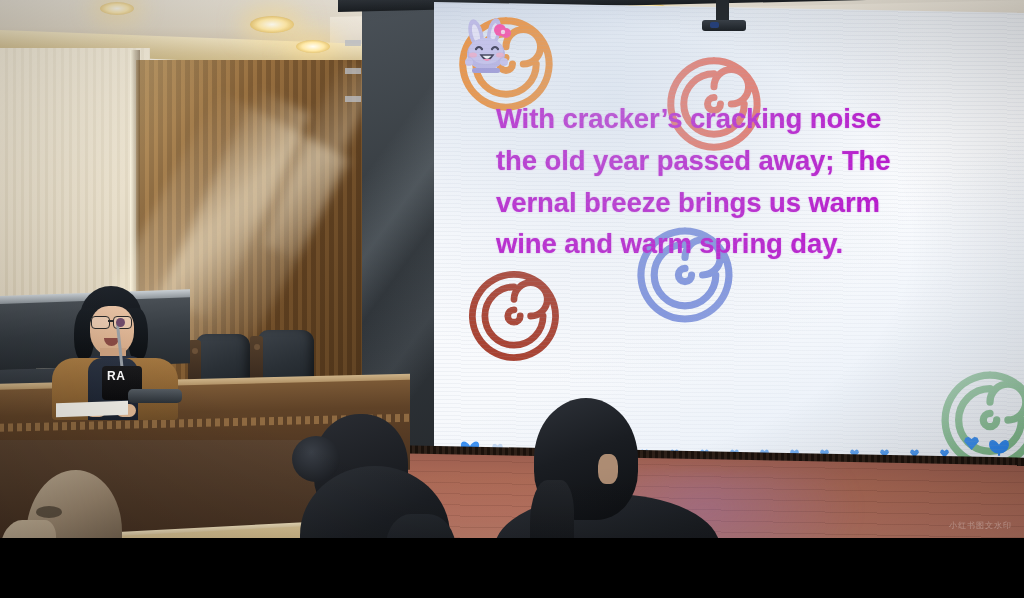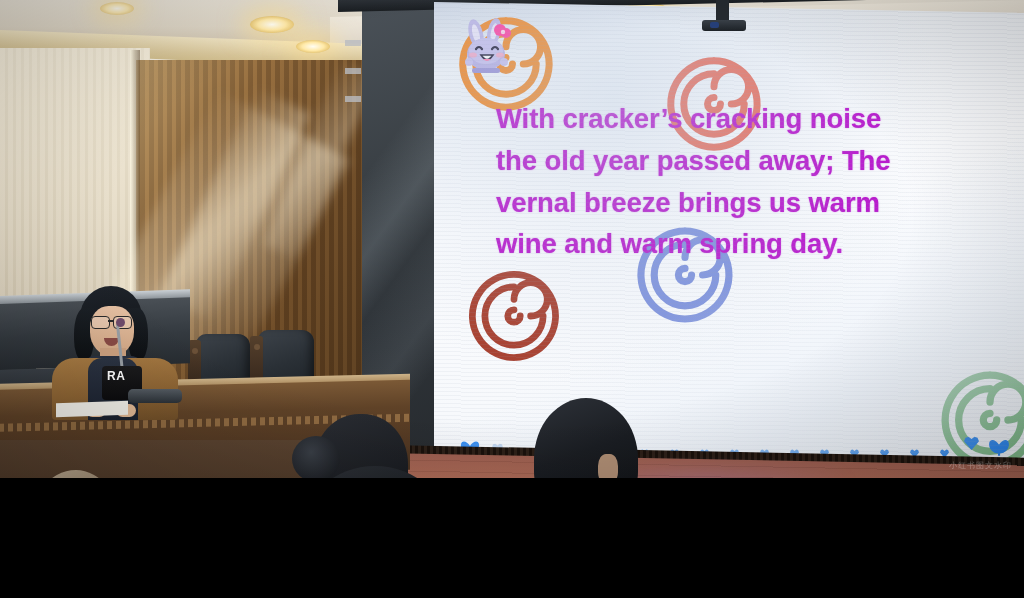--- a/index.html
+++ b/index.html
@@ -1,18 +1,18 @@
 <!DOCTYPE html>
 <html><head>
 <meta charset="utf-8">
 <style>
   html,body{margin:0;padding:0;background:#000;}
   body{font-family:"Liberation Sans",sans-serif;}
 
-  .stage{position:relative;width:1024px;height:478px;overflow:hidden;background:#5b4a3c;}
+  .stage{position:relative;width:1024px;height:538px;overflow:hidden;background:#5b4a3c;}
 
   
   .ceiling{position:absolute;left:0;top:0;width:1024px;height:64px;
     background:linear-gradient(180deg,#e8e2d6 0%,#ded6c6 42%,#d2c7b3 64%,#c9bda8 100%);}
   .ceiling-cove{position:absolute;left:0;top:30px;width:600px;height:26px;
     background:linear-gradient(180deg,#f0e4c2 0%,#d9c79a 60%,#cdb985 100%);
     transform:skewY(2.2deg);transform-origin:left top;opacity:.95;}
   .ceiling-trim{position:absolute;left:0;top:52px;width:640px;height:14px;
     background:linear-gradient(180deg,#f2ece0,#cfc5b2);transform:skewY(2.6deg);transform-origin:left top;}
   .ceiling-right{position:absolute;left:330px;top:0;width:700px;height:40px;

